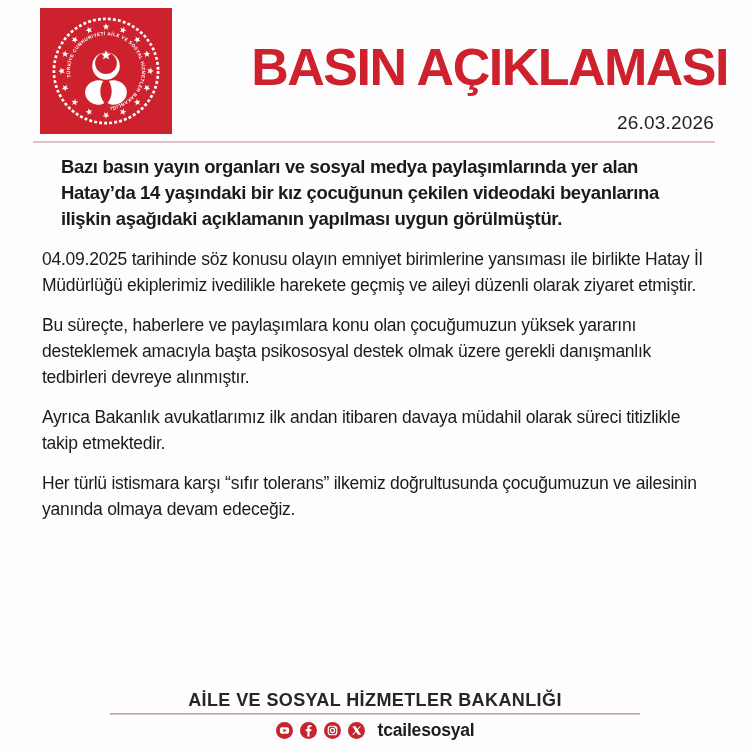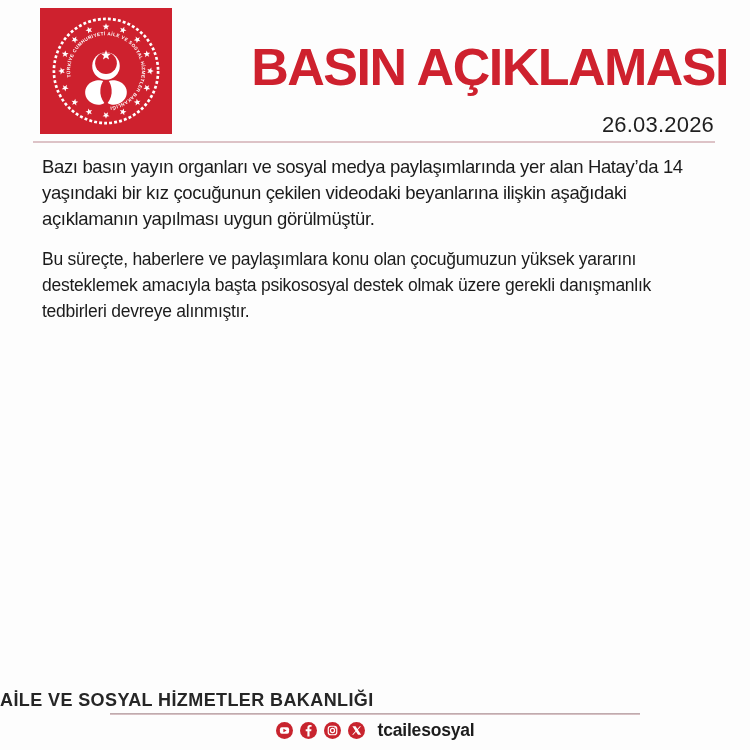--- a/index.html
+++ b/index.html
@@ -23,48 +23,49 @@
     text-align:right;
     color:#ce212e;
     font-size:52px;
     font-weight:700;
     letter-spacing:-1.5px;
     line-height:1.05;
     white-space:nowrap;
   }
   .date{
     position:absolute;right:36px;top:112px;
-    font-size:22px;
+    font-size:19px;
     color:#1f1f1f;
     letter-spacing:0.2px;
   }
   .header-rule{
     position:absolute;left:33px;right:35px;top:141px;
     height:2px;background:#ddc3c7;
   }
   
   .body-text{
     position:absolute;left:42px;top:154px;width:668px;
     color:#1b1b1b;
   }
   .body-text p{
     margin:0 0 14px 0;
     font-size:17.5px;
     line-height:26px;
     letter-spacing:-0.25px;
   }
   .body-text p.lead{
-    font-weight:400;
+    font-weight:700;
     font-size:18.5px;
     letter-spacing:-0.35px;
+    margin-left:19px;
   }
   
   .ministry-name{
     position:absolute;left:0;right:0;top:690px;
-    text-align:left;
+    text-align:center;
     font-size:18px;
     font-weight:700;
     letter-spacing:0.4px;
     color:#262626;
   }
   .footer-rule{
     position:absolute;left:110px;top:713px;width:530px;height:2px;
     background:linear-gradient(#b3a0a3,#e2cbce);
   }
   .social-row{
@@ -135,21 +136,24 @@
   </div>
 
   <div class="press-title">BASIN AÇIKLAMASI</div>
 
   <div class="date">26.03.2026</div>
 
   <div class="header-rule"></div>
 
   <div class="body-text">
     <p class="lead">Bazı basın yayın organları ve sosyal medya paylaşımlarında yer alan Hatay’da 14 yaşındaki bir kız çocuğunun çekilen videodaki beyanlarına ilişkin aşağıdaki açıklamanın yapılması uygun görülmüştür.</p>
+    <p>04.09.2025 tarihinde söz konusu olayın emniyet birimlerine yansıması ile birlikte Hatay İl Müdürlüğü ekiplerimiz ivedilikle harekete geçmiş ve aileyi düzenli olarak ziyaret etmiştir.</p>
     <p>Bu süreçte, haberlere ve paylaşımlara konu olan çocuğumuzun yüksek yararını desteklemek amacıyla başta psikososyal destek olmak üzere gerekli danışmanlık tedbirleri devreye alınmıştır.</p>
+    <p>Ayrıca Bakanlık avukatlarımız ilk andan itibaren davaya müdahil olarak süreci titizlikle takip etmektedir.</p>
+    <p>Her türlü istismara karşı “sıfır tolerans” ilkemiz doğrultusunda çocuğumuzun ve ailesinin yanında olmaya devam edeceğiz.</p>
   </div>
 
   <div class="ministry-name">AİLE VE SOSYAL HİZMETLER BAKANLIĞI</div>
   <div class="footer-rule"></div>
 
   <div class="social-row">
 
     <svg class="social-icon" viewBox="0 0 20 20">
       <circle cx="10" cy="10" r="10" fill="#c8242e"></circle>
       <rect x="4.6" y="6.2" width="10.8" height="7.6" rx="2.2" fill="#ffffff"></rect>

